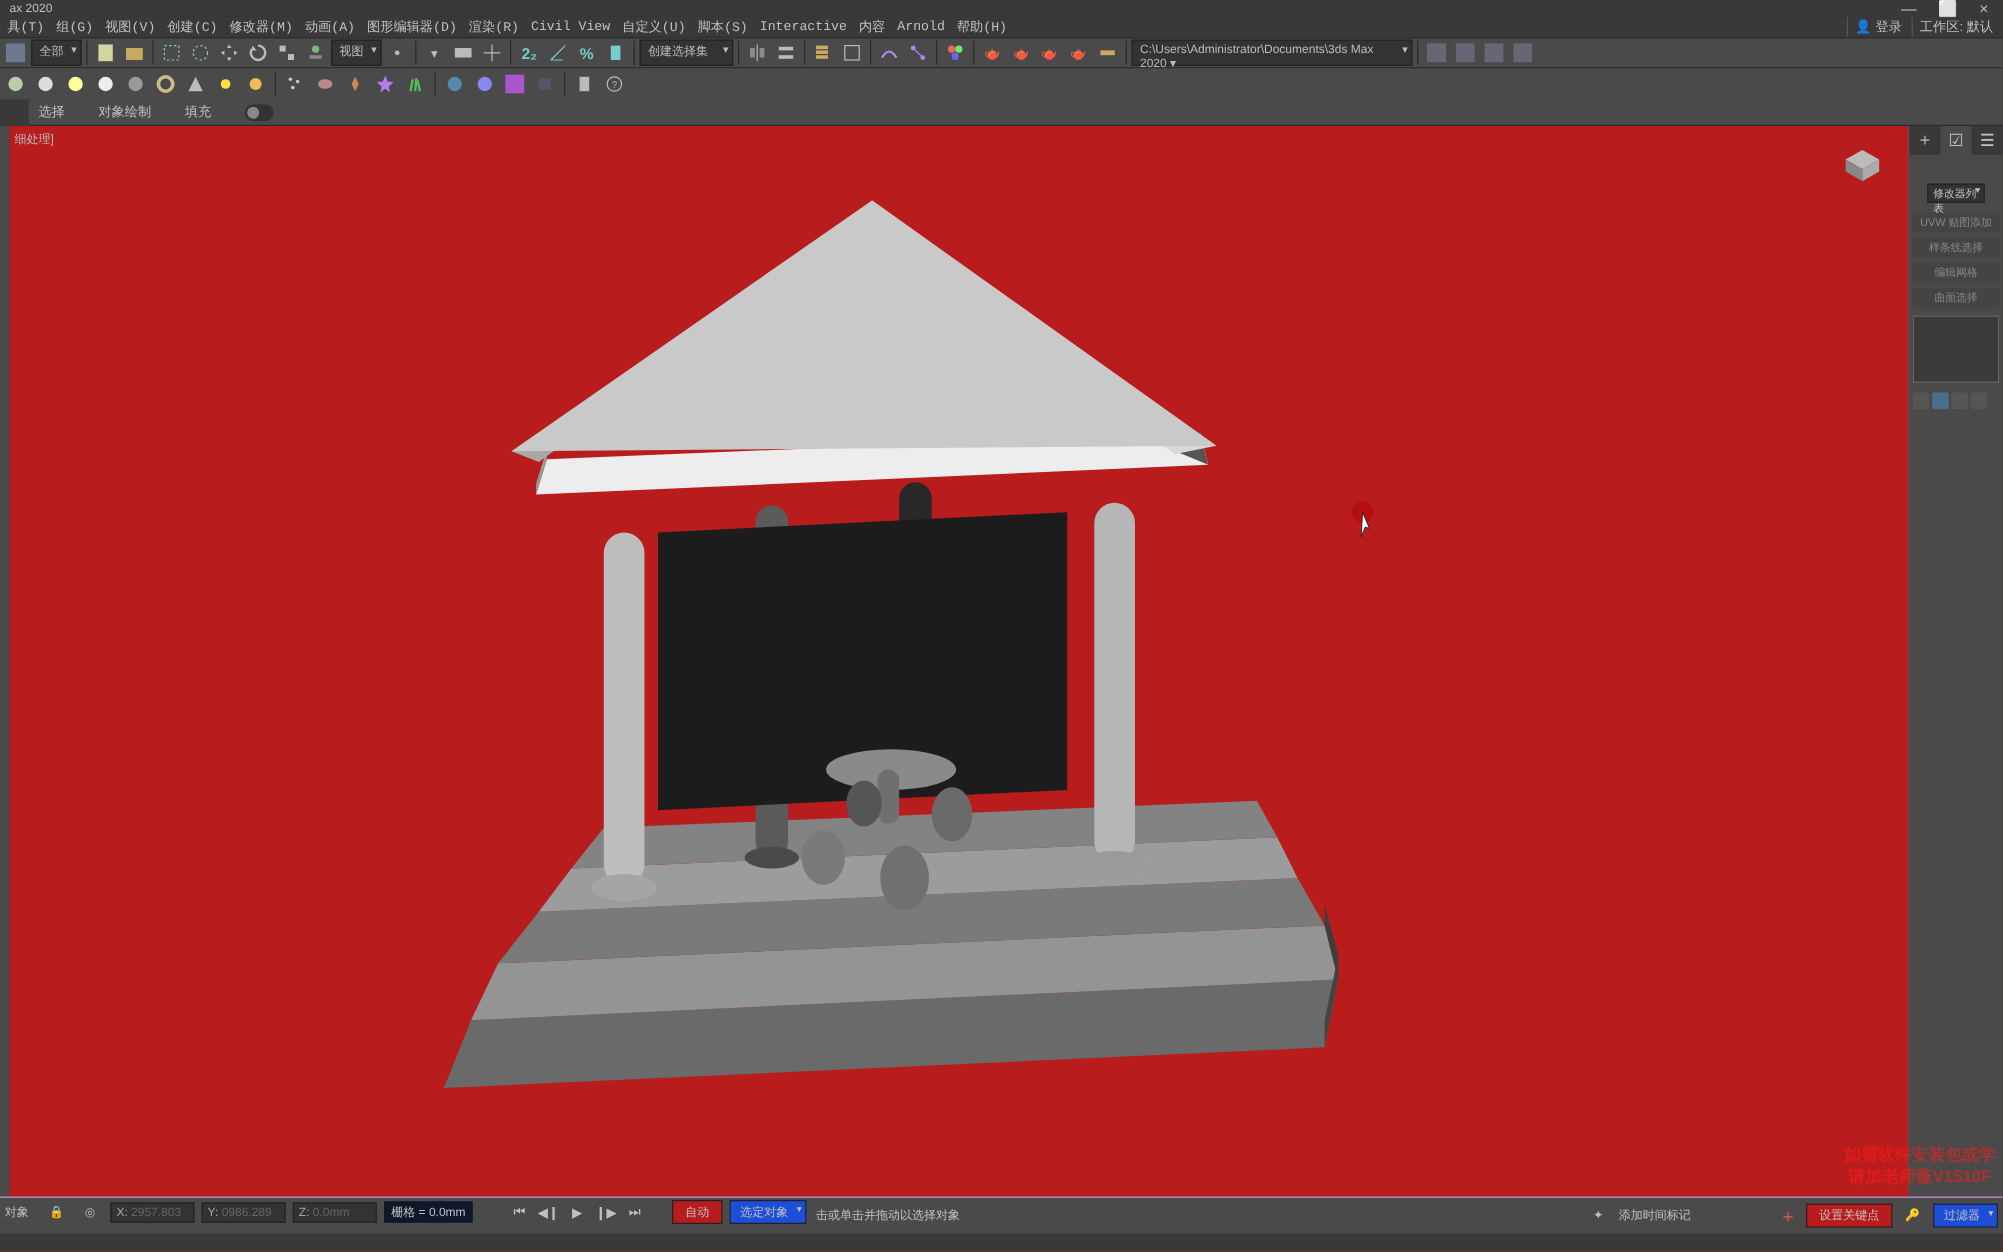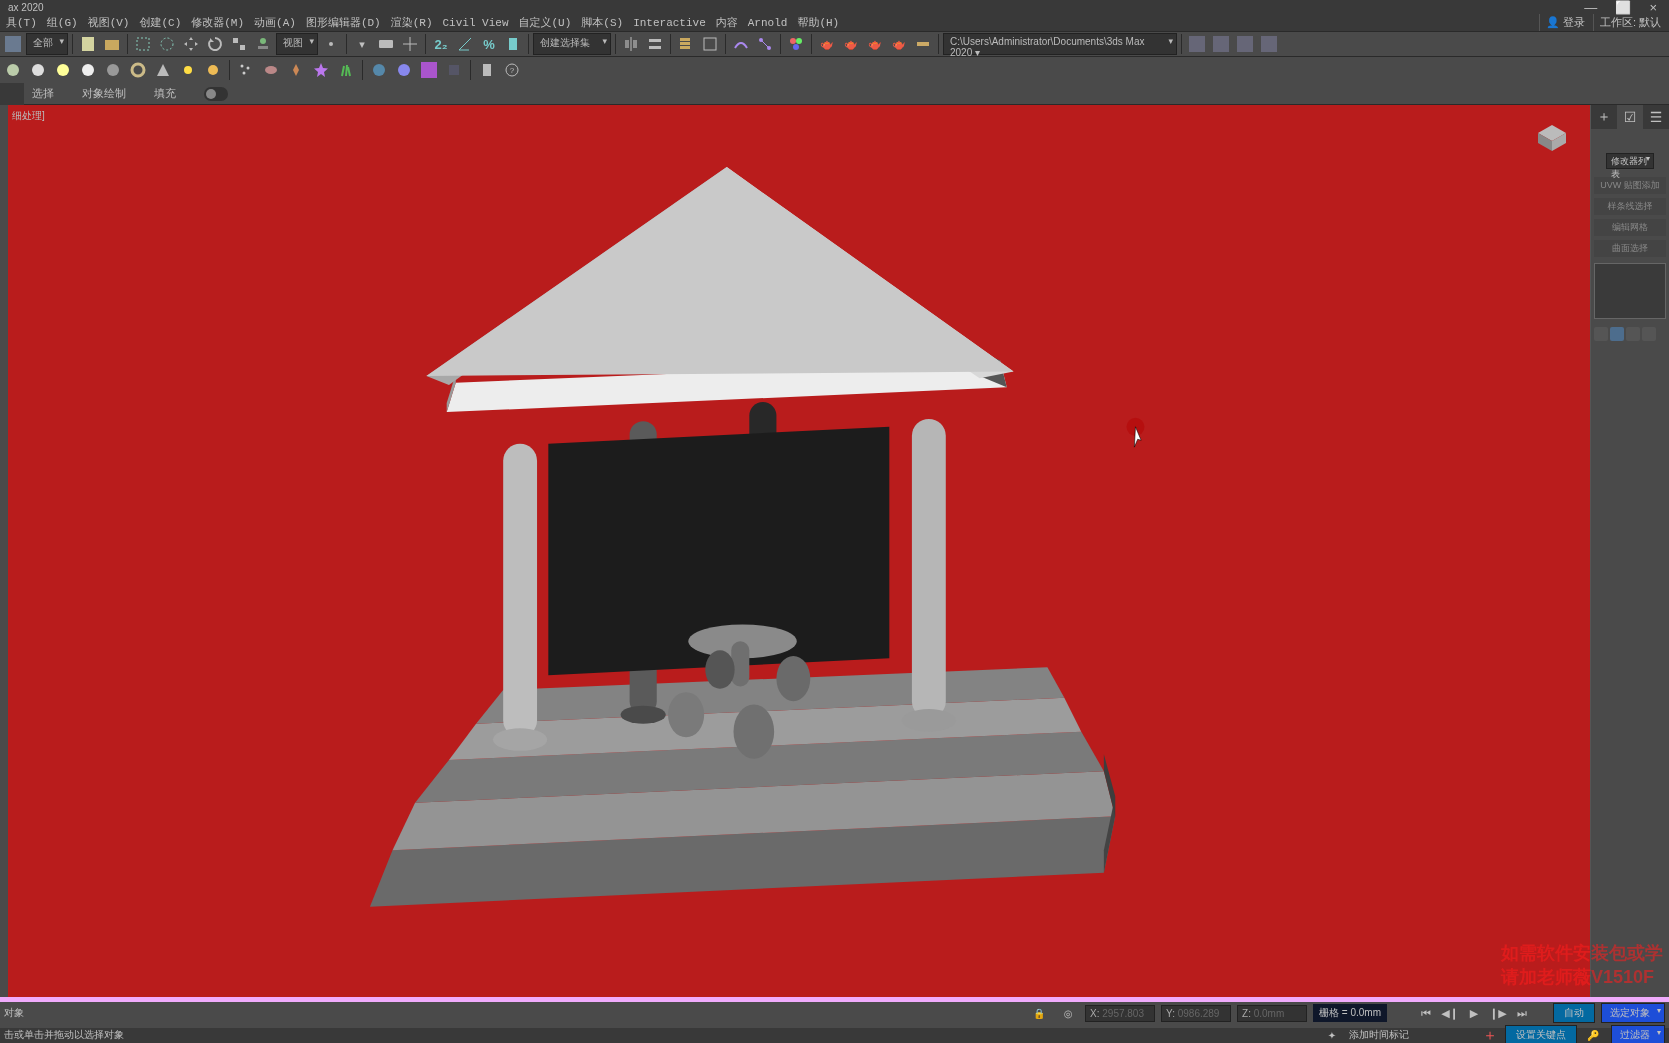--- a/index.html
+++ b/index.html
@@ -47,33 +47,33 @@
 .cmdtabs { display: flex; height: 24px; background: #393939; }
 .cmdtab { flex: 1; display: flex; align-items: center; justify-content: center; font-size: 14px; cursor: pointer; }
 .cmd-drop { margin: 6px 15px; height: 16px; background: #333; border: 1px solid #222; font-size: 9px; padding: 1px 4px; position: relative; }
 .cmd-drop::after { content: "▾"; position: absolute; right: 3px; top: 0; font-size: 8px; }
 .cmd-list-item { margin: 2px 3px; padding: 2px 3px; font-size: 9px; color: #888; text-align: center; background: #444; }
 .cmd-box { margin: 4px 3px; height: 56px; border: 1px solid #666; background: #3a3a3a; }
 .cmd-icons { margin: 4px 3px; display: flex; gap: 2px; }
 .cmd-icons span { width: 14px; height: 14px; background: #555; display: inline-block; border-radius: 2px; }
 
 
-.status-area { height: 31px; background: #4a4a4a; border-top: 5px solid #f0abfc; display: flex; flex-direction: column; }
+.status-area { height: 31px; background: #4a4a4a; border-top: 1px solid #f0abfc; display: flex; flex-direction: row; }
 .status-top { height: 24px; display: flex; align-items: center; padding: 0 4px; gap: 6px; font-size: 10px; }
 .status-bottom { flex: 1; display: flex; align-items: center; padding: 0 4px; gap: 6px; font-size: 10px; }
 .coord { padding: 2px 4px; background: #333; border: 1px solid #222; min-width: 70px; font-size: 10px; }
 .coord .lbl { color: #aaa; }
 .coord .val { color: #666; }
 .grid-field { padding: 2px 6px; background: #0f172a; }
 .transport-btn { width: 18px; height: 18px; display: flex; align-items: center; justify-content: center; cursor: pointer; font-size: 11px; }
-.auto-btn { padding: 2px 10px; background: #0369a1; border: 1px solid #222; cursor: pointer; }
+.auto-btn { padding: 2px 10px; background: #b91c1c; border: 1px solid #222; cursor: pointer; }
 .sel-drop { padding: 2px 14px 2px 8px; background: #1d4ed8; border: 1px solid #222; position: relative; }
 .sel-drop::after { content: "▾"; position: absolute; right: 3px; top: 2px; font-size: 8px; }
 
-.watermark { position: absolute; right: 6px; bottom: 54px; color: rgba(255,30,30,.55); font-size: 18px; font-weight: bold; text-align: left; line-height: 1.3; }
+.watermark { position: absolute; right: 6px; bottom: 54px; color: rgba(255,30,30,.55); font-size: 14px; font-weight: bold; text-align: center; line-height: 1.3; }
 
 
 .ic { width: 16px; height: 16px; display: inline-block; }
 </style>
 </head>
 <body>
 
 <div class="titlebar">
   <span>ax 2020</span>
   <div class="titlebtns">

